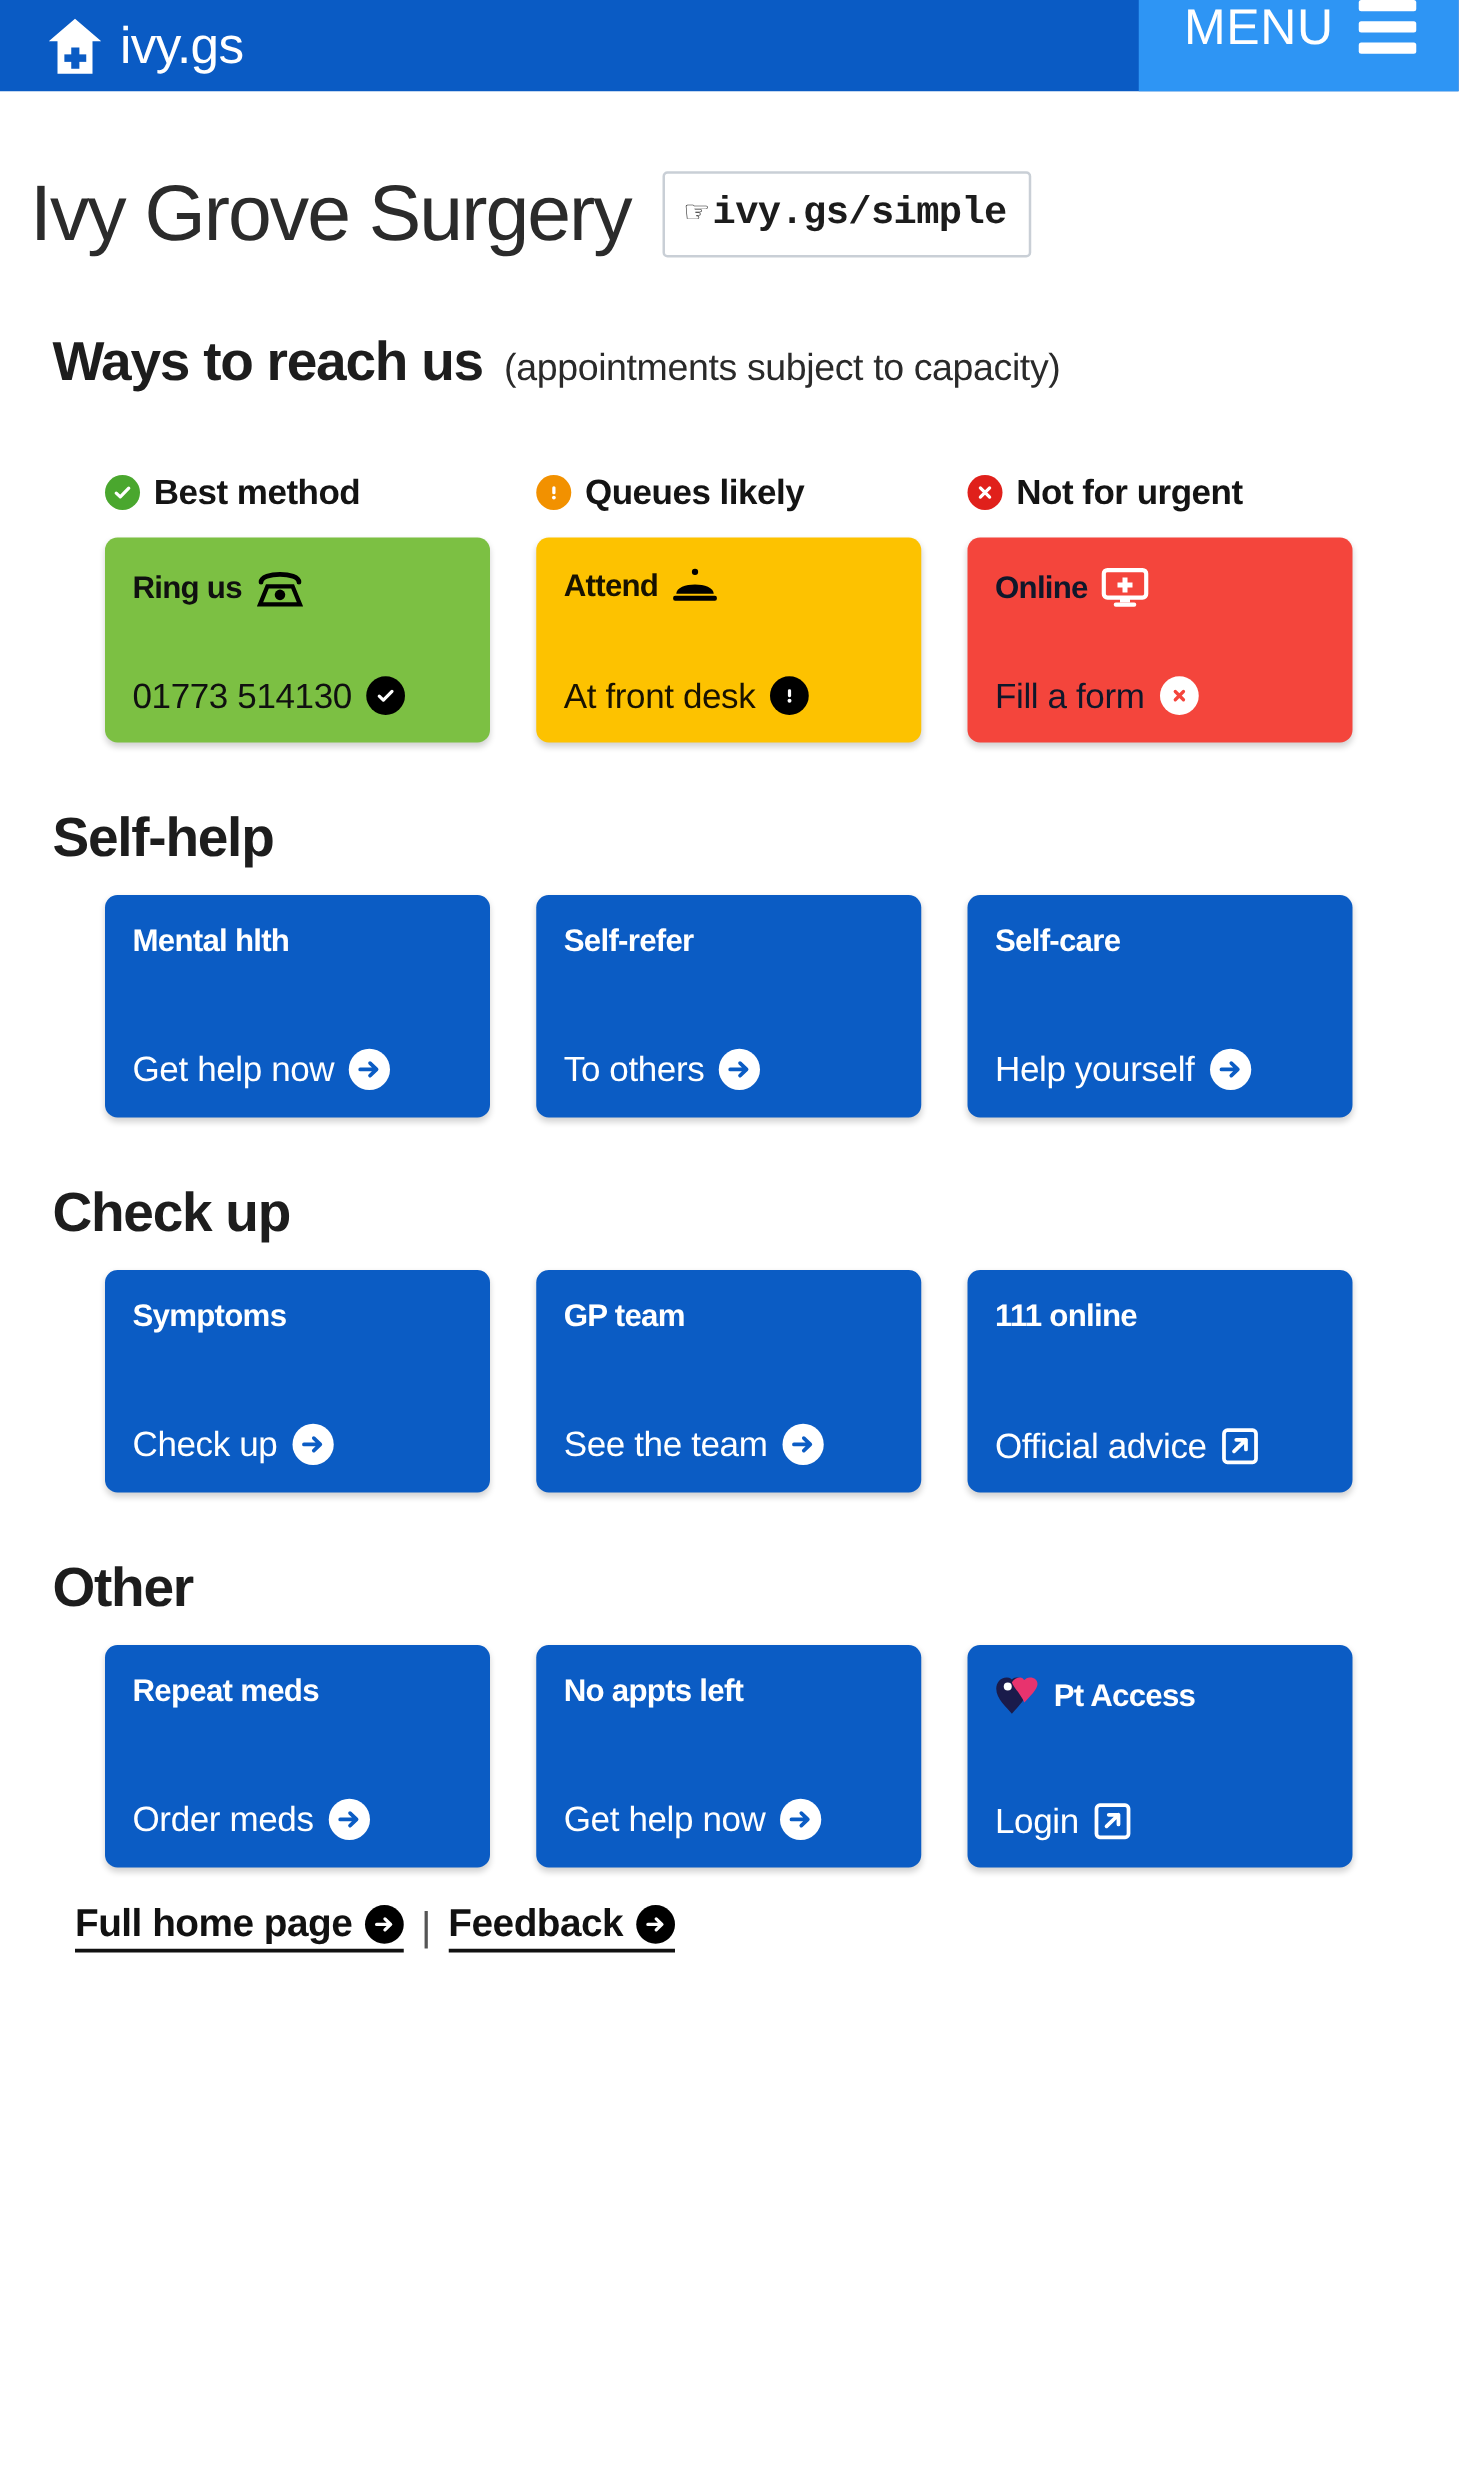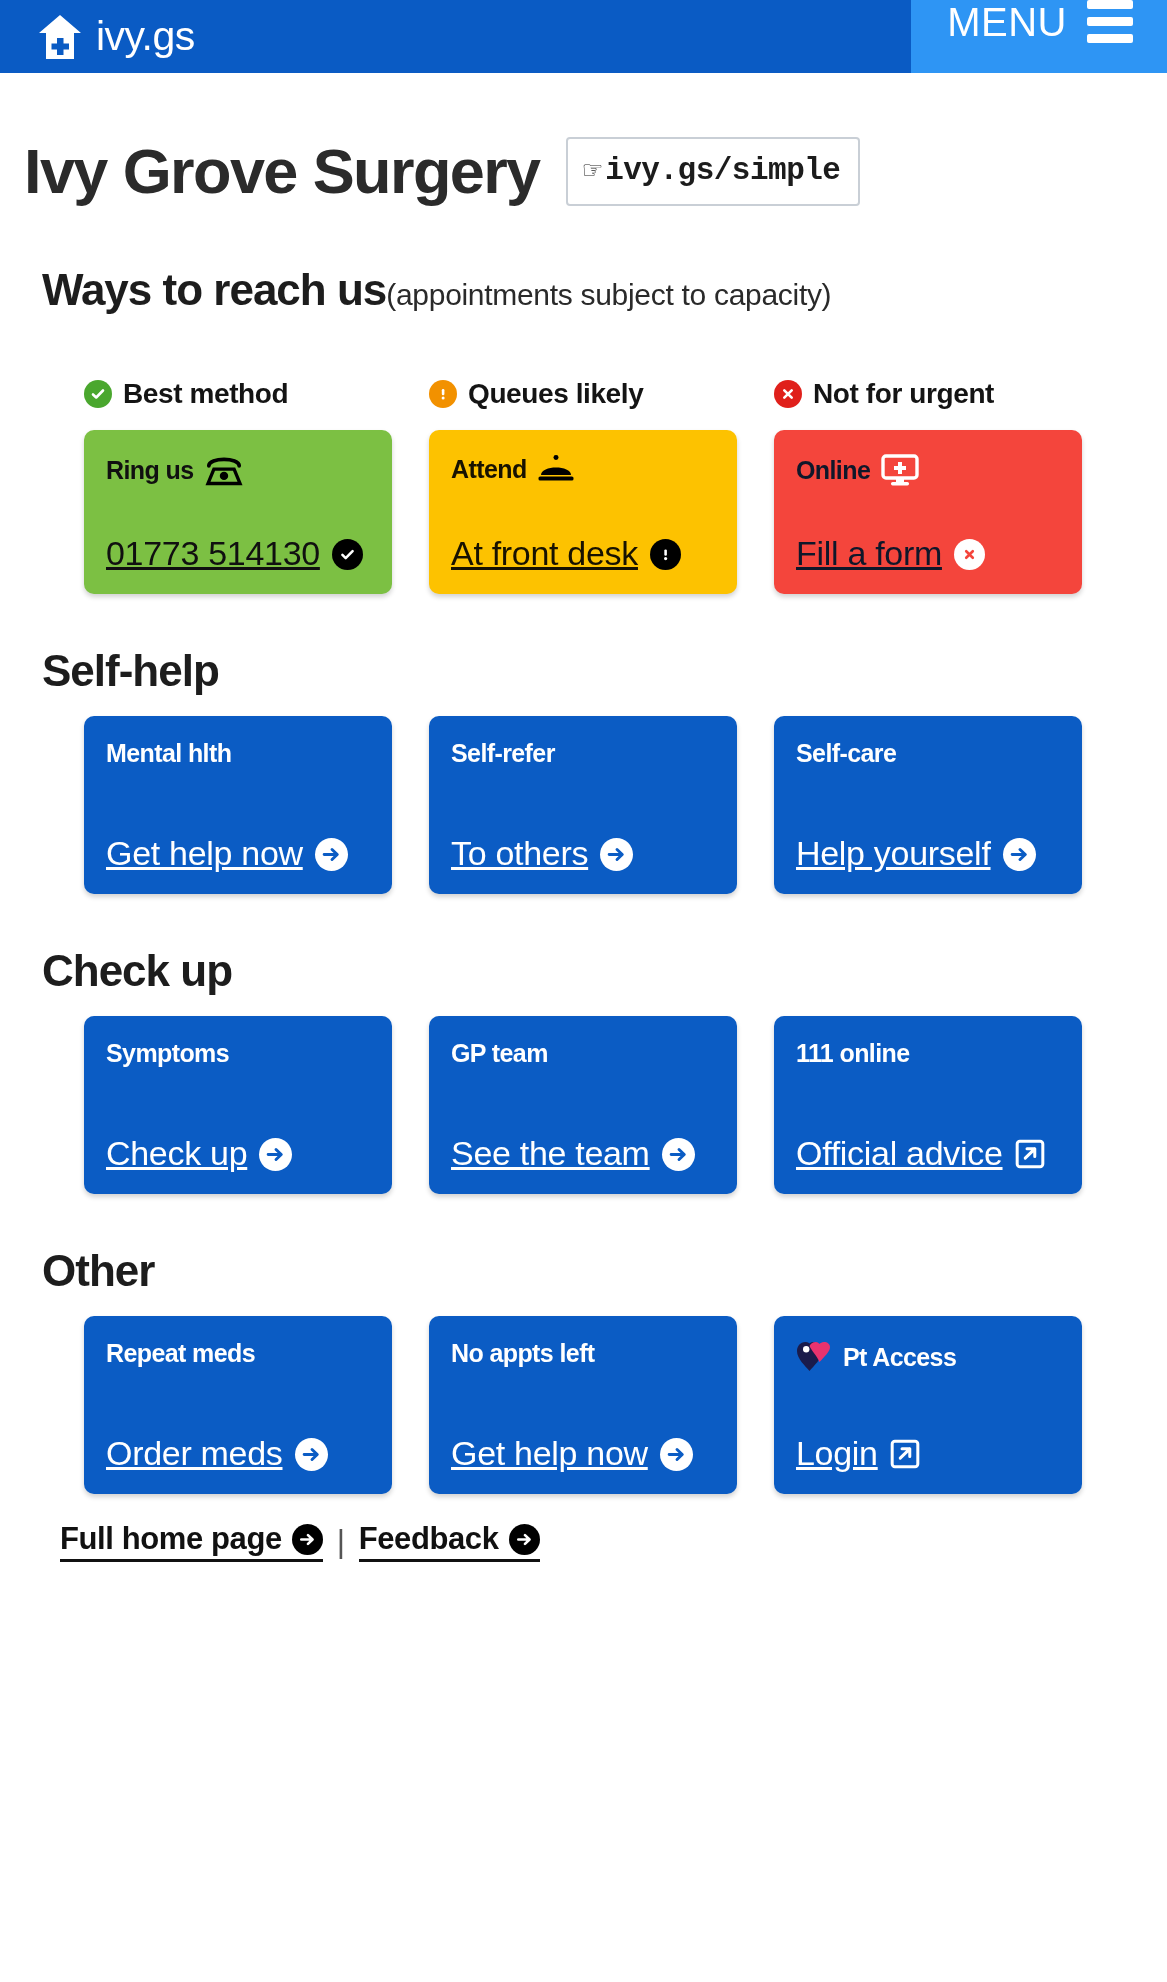--- a/index.html
+++ b/index.html
@@ -63,21 +63,21 @@
   }
   .title-row {
     display: flex;
     align-items: center;
     gap: 26px;
     margin-top: 62px;
     padding-left: 0px;
   }
   h1.page-title {
     font-size: 63px;
-    font-weight: 700;
+    font-weight: 400;
     letter-spacing: -1.6px;
     color: #2b2b2b;
     white-space: nowrap;
   }
   .url-badge {
     border: 2px solid #c9cfd6;
     border-radius: 4px;
     padding: 13px 18px 15px 16px;
     font-family: "Liberation Mono", "DejaVu Sans Mono", monospace;
     font-size: 31px;
@@ -89,20 +89,21 @@
     align-items: center;
     gap: 4px;
     background: #fff;
   }
   .url-badge .hand { font-size: 30px; filter: grayscale(1); }
 
   
   .sec-head {
     display: flex;
     align-items: baseline;
+    gap: 17px;
     margin-left: 18px;
   }
   h2.sec-title {
     font-size: 44px;
     font-weight: 700;
     letter-spacing: -1px;
     color: #1d1d1d;
   }
   .sec-note {
     font-size: 30px;
@@ -158,28 +159,27 @@
   .card .c-title {
     font-size: 25px;
     font-weight: 700;
     letter-spacing: -0.6px;
     display: flex;
     align-items: center;
     gap: 11px;
     line-height: 1.05;
   }
   .card .c-sub {
-    font-size: 34px;
+    font-size: 28px;
     font-weight: 400;
     letter-spacing: -0.3px;
     display: flex;
     align-items: center;
     gap: 12px;
     line-height: 1.05;
-    text-decoration: underline;
   }
   .card.green { background: #7cc043; color: #101010; }
   .card.amber { background: #fdc200; color: #181200; }
   .card.red   { background: #f4453c; color: #0f172a; }
   .card.blue  { background: #0b5cc4; color: #ffffff; min-height: 178px; }
 
   .ico { display: inline-flex; align-items: center; justify-content: center; flex:0 0 auto; }
   .badge-dark {
     width: 31px; height: 31px; border-radius: 50%; background: #000;
     color: #fff; font-size: 20px; font-weight: 700;

